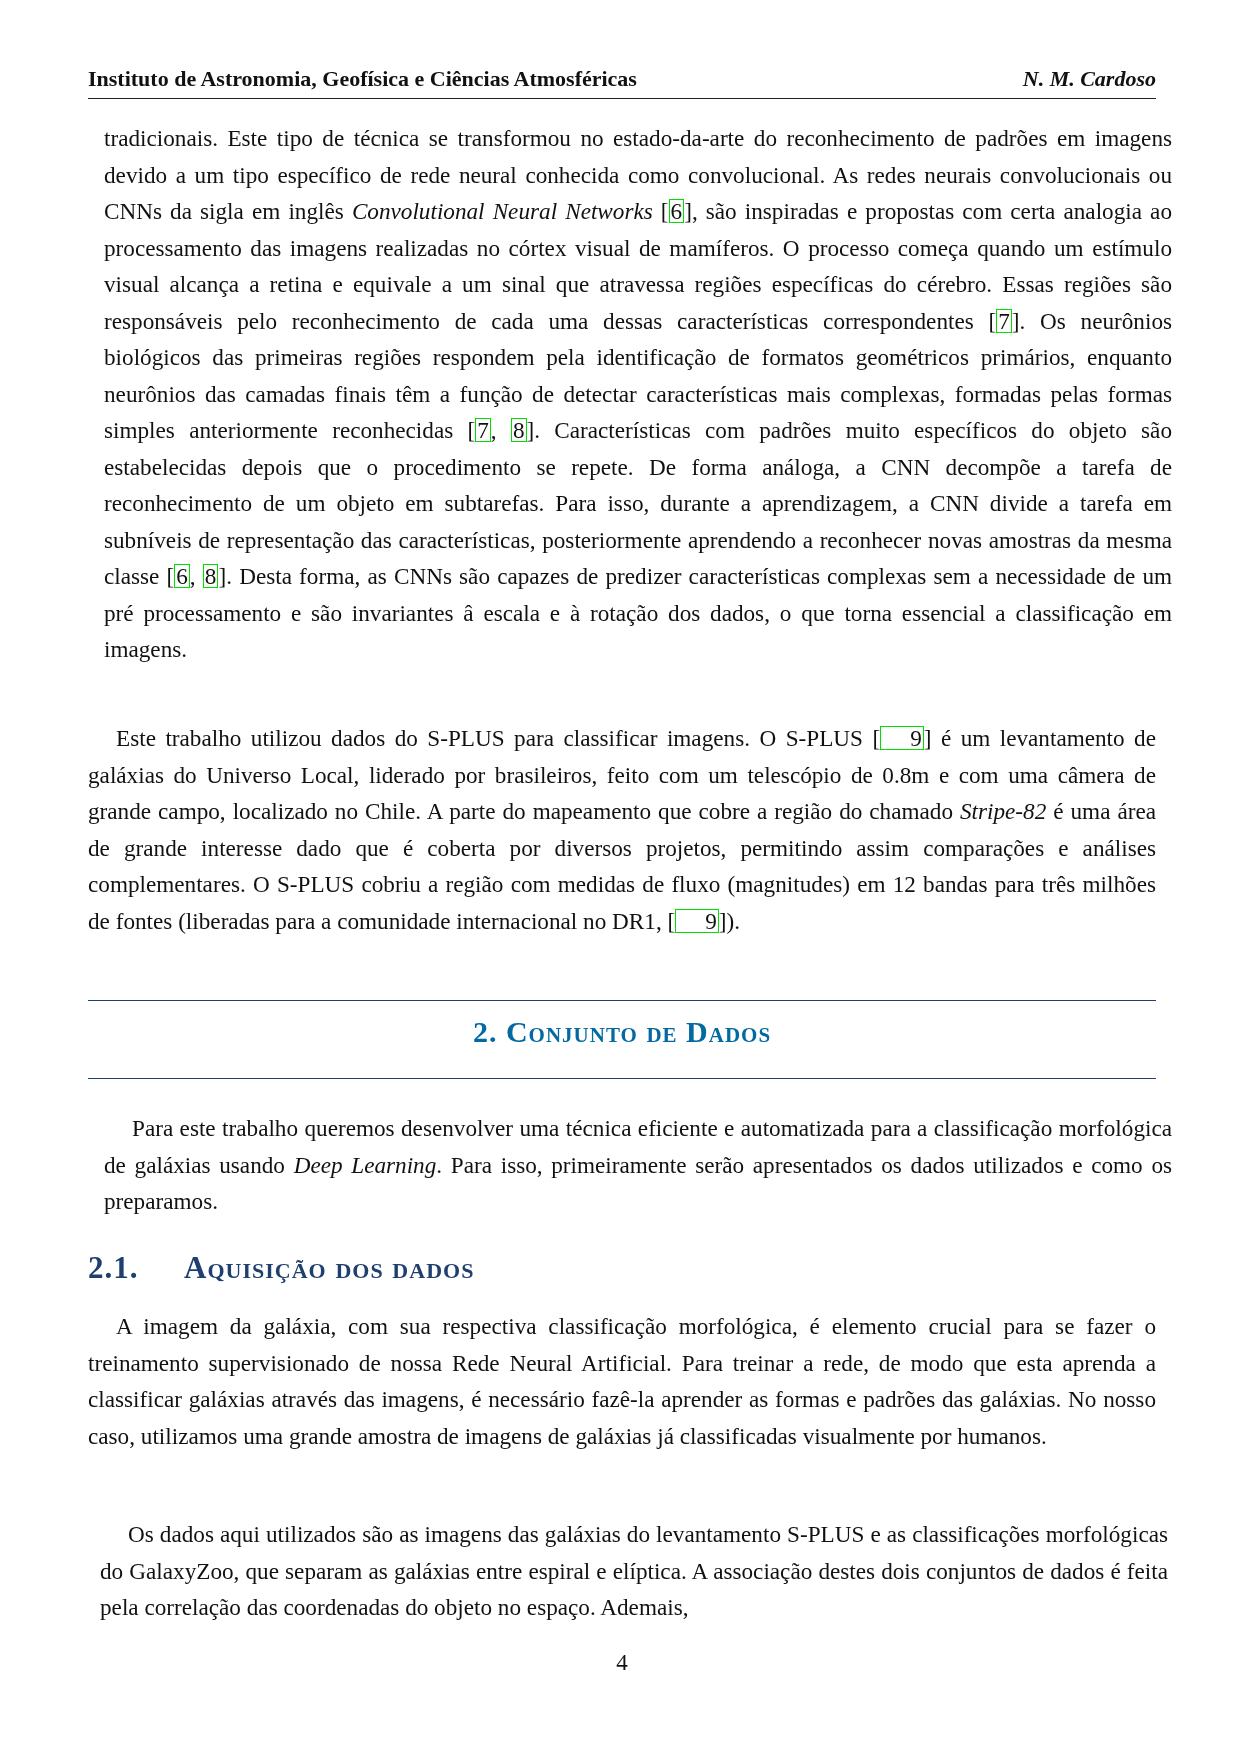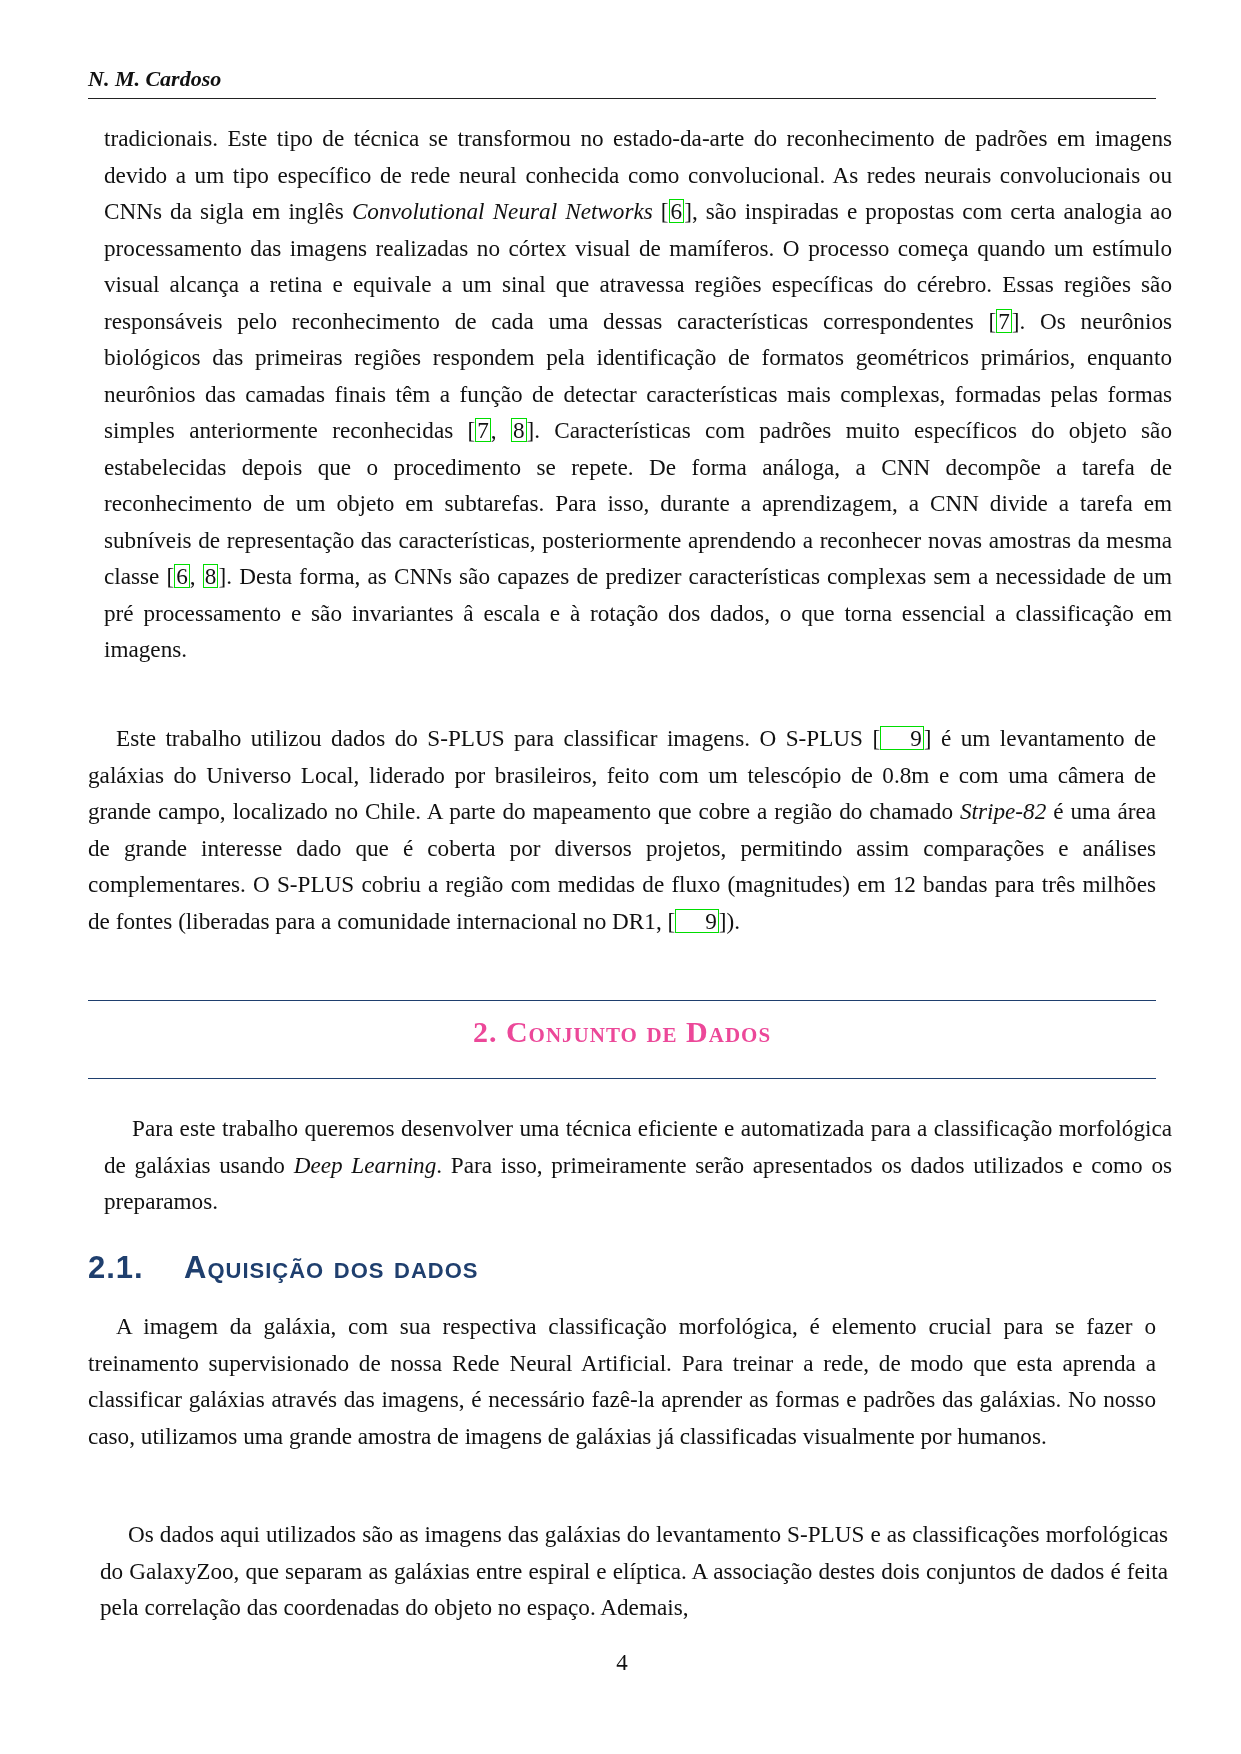--- a/index.html
+++ b/index.html
@@ -27,42 +27,43 @@
       display: inline-block; border: 1.5px solid #00dd00; line-height: 22px;
       padding: 0 1px; margin: 0 0px;
     }
     .block1 { position: absolute; top: 120px; left: 16px; width: 1068px; }
     .block2 { position: absolute; top: 708px; left: 0; width: 1068px; }
     .sec-rule-top { position: absolute; top: 1000px; left: 0; width: 1068px; border-top: 1.5px solid #1f3f6e; }
     .sec-rule-bot { position: absolute; top: 1078px; left: 0; width: 1068px; border-top: 1.5px solid #1f3f6e; }
     .sec-title {
       position: absolute; top: 1015px; left: 0; width: 1068px; text-align: center;
       font-family: "Liberation Serif", serif; font-weight: bold;
-      color: #ec4899; font-size: 30px; letter-spacing: 1px; font-variant: small-caps;
+      color: #0369a1; font-size: 30px; letter-spacing: 1px; font-variant: small-caps;
     }
     .block3 { position: absolute; top: 1098px; left: 16px; width: 1068px; }
     .subsec-title {
       position: absolute; top: 1250px; left: 0;
-      font-family: Liberation Sans, sans-serif; font-weight: bold;
+      font-family: Liberation Serif, serif; font-weight: bold;
       color: #1f3f6e; font-size: 31px; font-variant: small-caps; letter-spacing: 1px;
     }
     .subsec-title .num { display: inline-block; width: 96px; }
     .block4 { position: absolute; top: 1296px; left: 0; width: 1068px; }
     .block5 { position: absolute; top: 1504px; left: 12px; width: 1068px; }
     .page-number {
       position: absolute; top: 1650px; left: 0; width: 1068px; text-align: center;
       font-family: "Liberation Serif", serif; font-size: 23px;
     }
   </style>
 </head>
 <body>
 
 <div class="page">
 
   <div class="running-header">
+    <span>Instituto de Astronomia, Geofísica e Ciências Atmosféricas</span>
     <span class="author">N. M. Cardoso</span>
   </div>
 
   <div class="block1">
     <p class="body-text"><span>tradicionais. Este tipo de técnica se transformou no estado-da-arte do reconhecimento de padrões em imagens devido a um tipo específico de rede neural conhecida como convolucional. As redes neurais convolucionais ou CNNs da sigla em inglês </span><em>Convolutional Neural Networks</em><span> [</span><span class="cite">6</span><span>], são inspiradas e propostas com certa analogia ao processamento das imagens realizadas no córtex visual de mamíferos. O processo começa quando um estímulo visual alcança a retina e equivale a um sinal que atravessa regiões específicas do cérebro. Essas regiões são responsáveis pelo reconhecimento de cada uma dessas características correspondentes [</span><span class="cite">7</span><span>]. Os neurônios biológicos das primeiras regiões respondem pela identificação de formatos geométricos primários, enquanto neurônios das camadas finais têm a função de detectar características mais complexas, formadas pelas formas simples anteriormente reconhecidas [</span><span class="cite">7</span><span>, </span><span class="cite">8</span><span>]. Características com padrões muito específicos do objeto são estabelecidas depois que o procedimento se repete. De forma análoga, a CNN decompõe a tarefa de reconhecimento de um objeto em subtarefas. Para isso, durante a aprendizagem, a CNN divide a tarefa em subníveis de representação das características, posteriormente aprendendo a reconhecer novas amostras da mesma classe [</span><span class="cite">6</span><span>, </span><span class="cite">8</span><span>]. Desta forma, as CNNs são capazes de predizer características complexas sem a necessidade de um pré processamento e são invariantes â escala e à rotação dos dados, o que torna essencial a classificação em imagens.</span></p>
   </div>
 
   <div class="block2">
     <p class="body-text para-indent"><span>Este trabalho utilizou dados do S-PLUS para classificar imagens. O S-PLUS [</span><span class="cite">9</span><span>] é um levantamento de galáxias do Universo Local, liderado por brasileiros, feito com um telescópio de 0.8m e com uma câmera de grande campo, localizado no Chile.  A parte do mapeamento que cobre a região do chamado </span><em>Stripe-82</em><span> é uma área de grande interesse dado que é coberta por diversos projetos, permitindo assim comparações e análises complementares. O S-PLUS cobriu a região com medidas de fluxo (magnitudes) em 12 bandas para três milhões de fontes (liberadas para a comunidade internacional no DR1, [</span><span class="cite">9</span><span>]).</span></p>
   </div>

